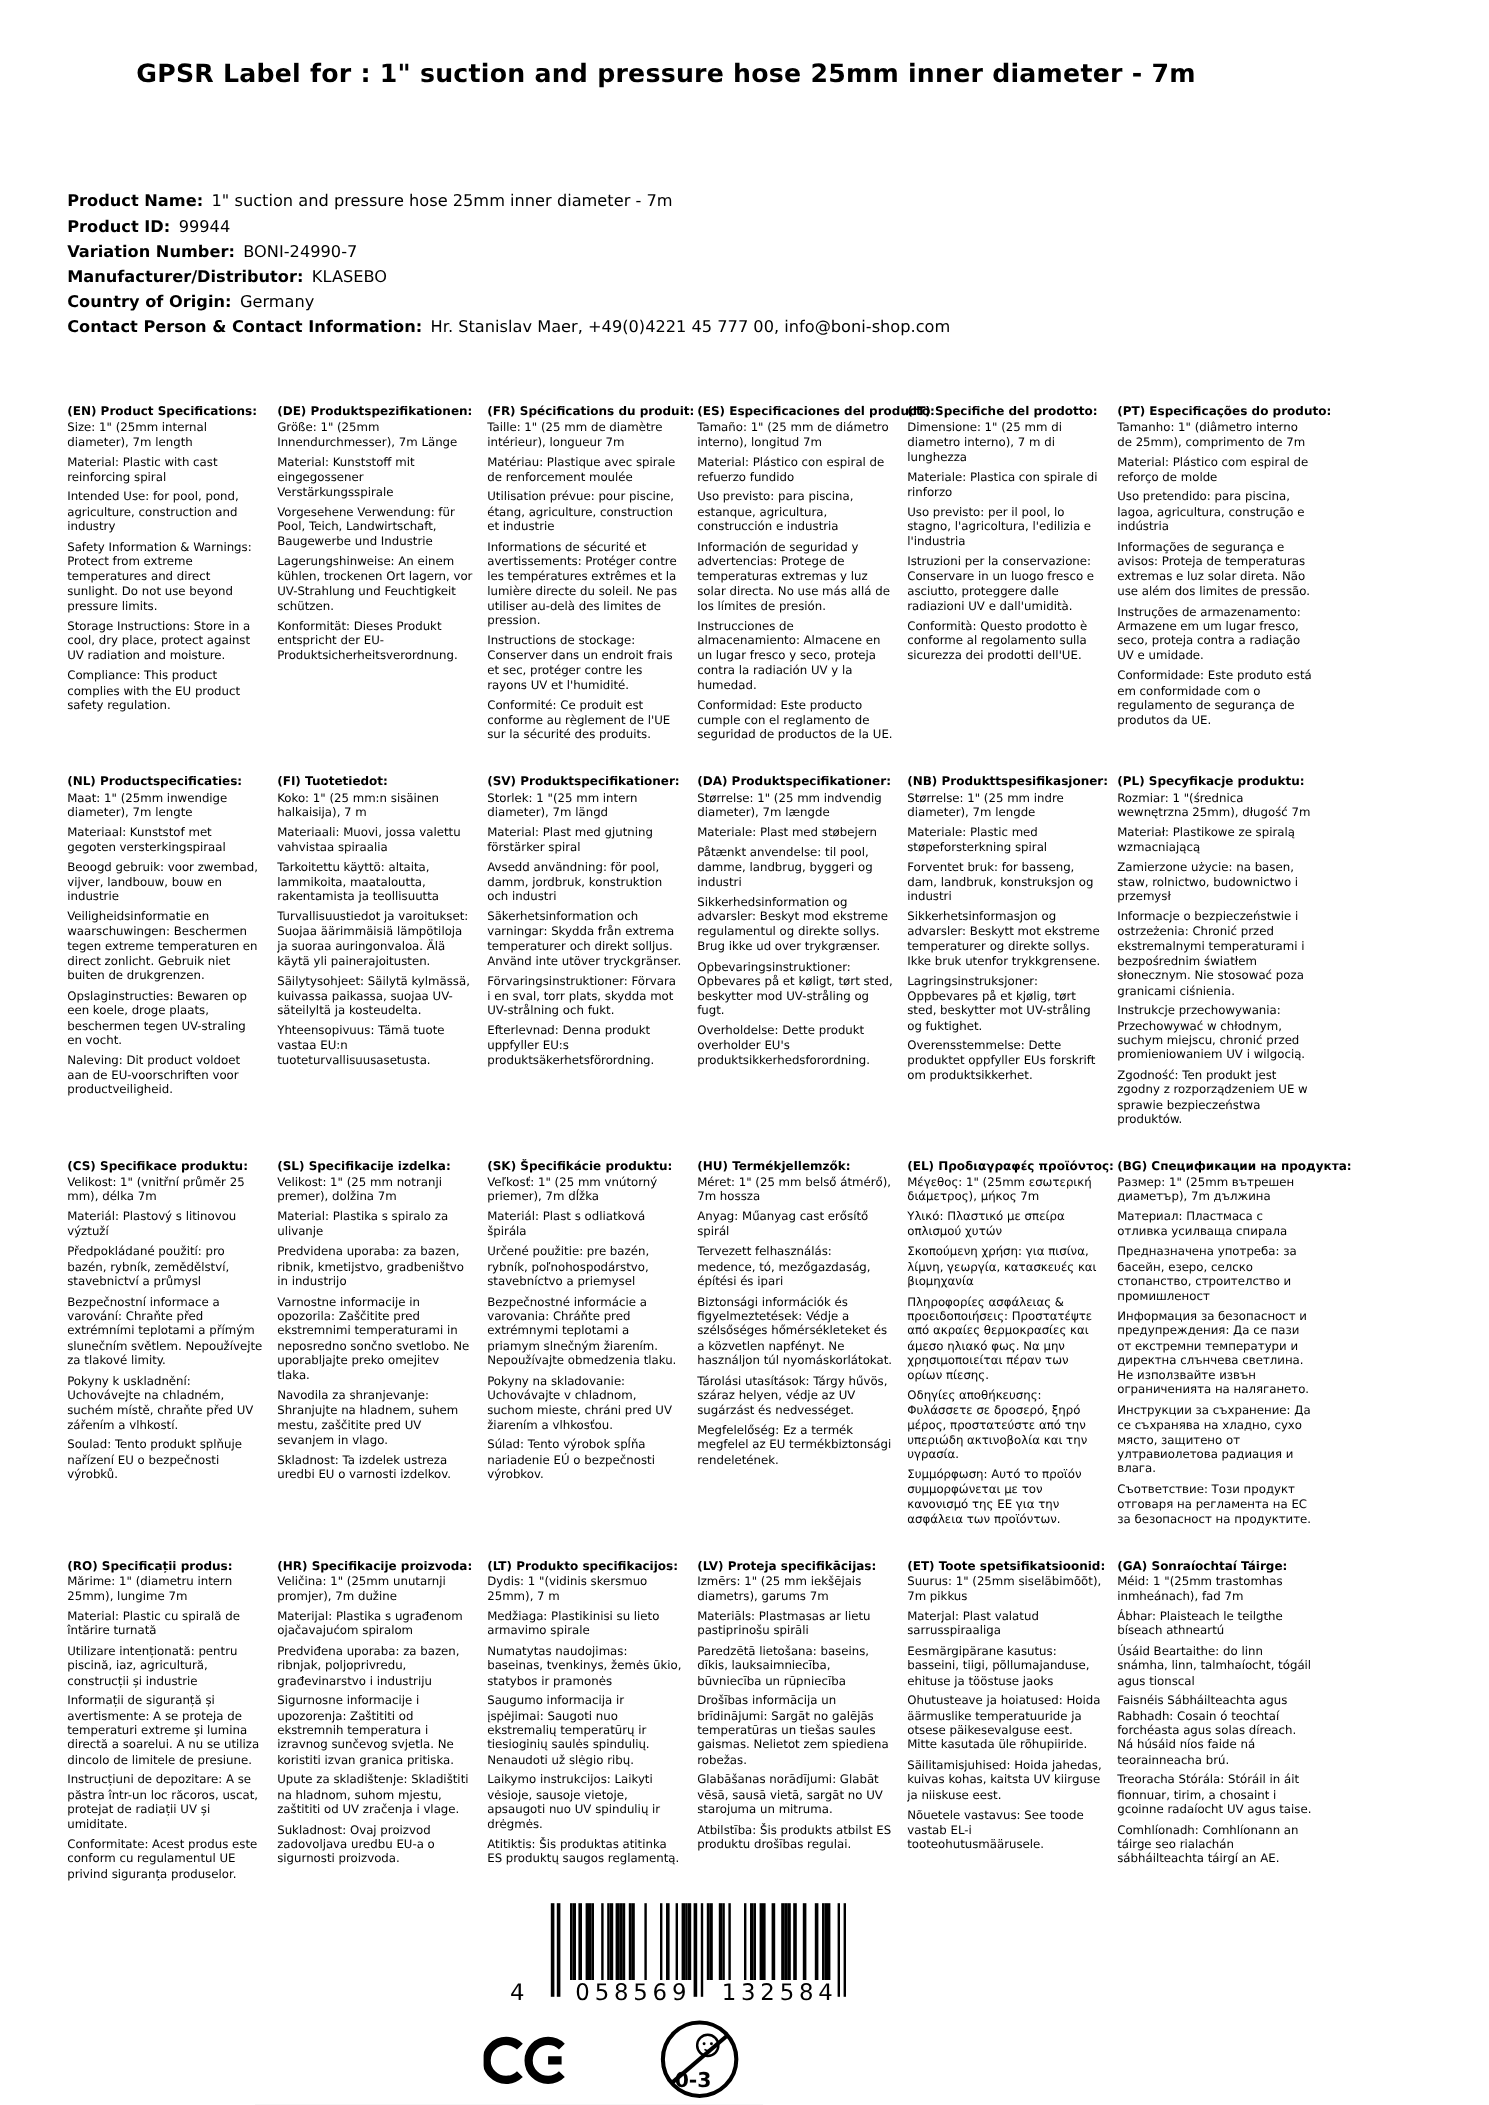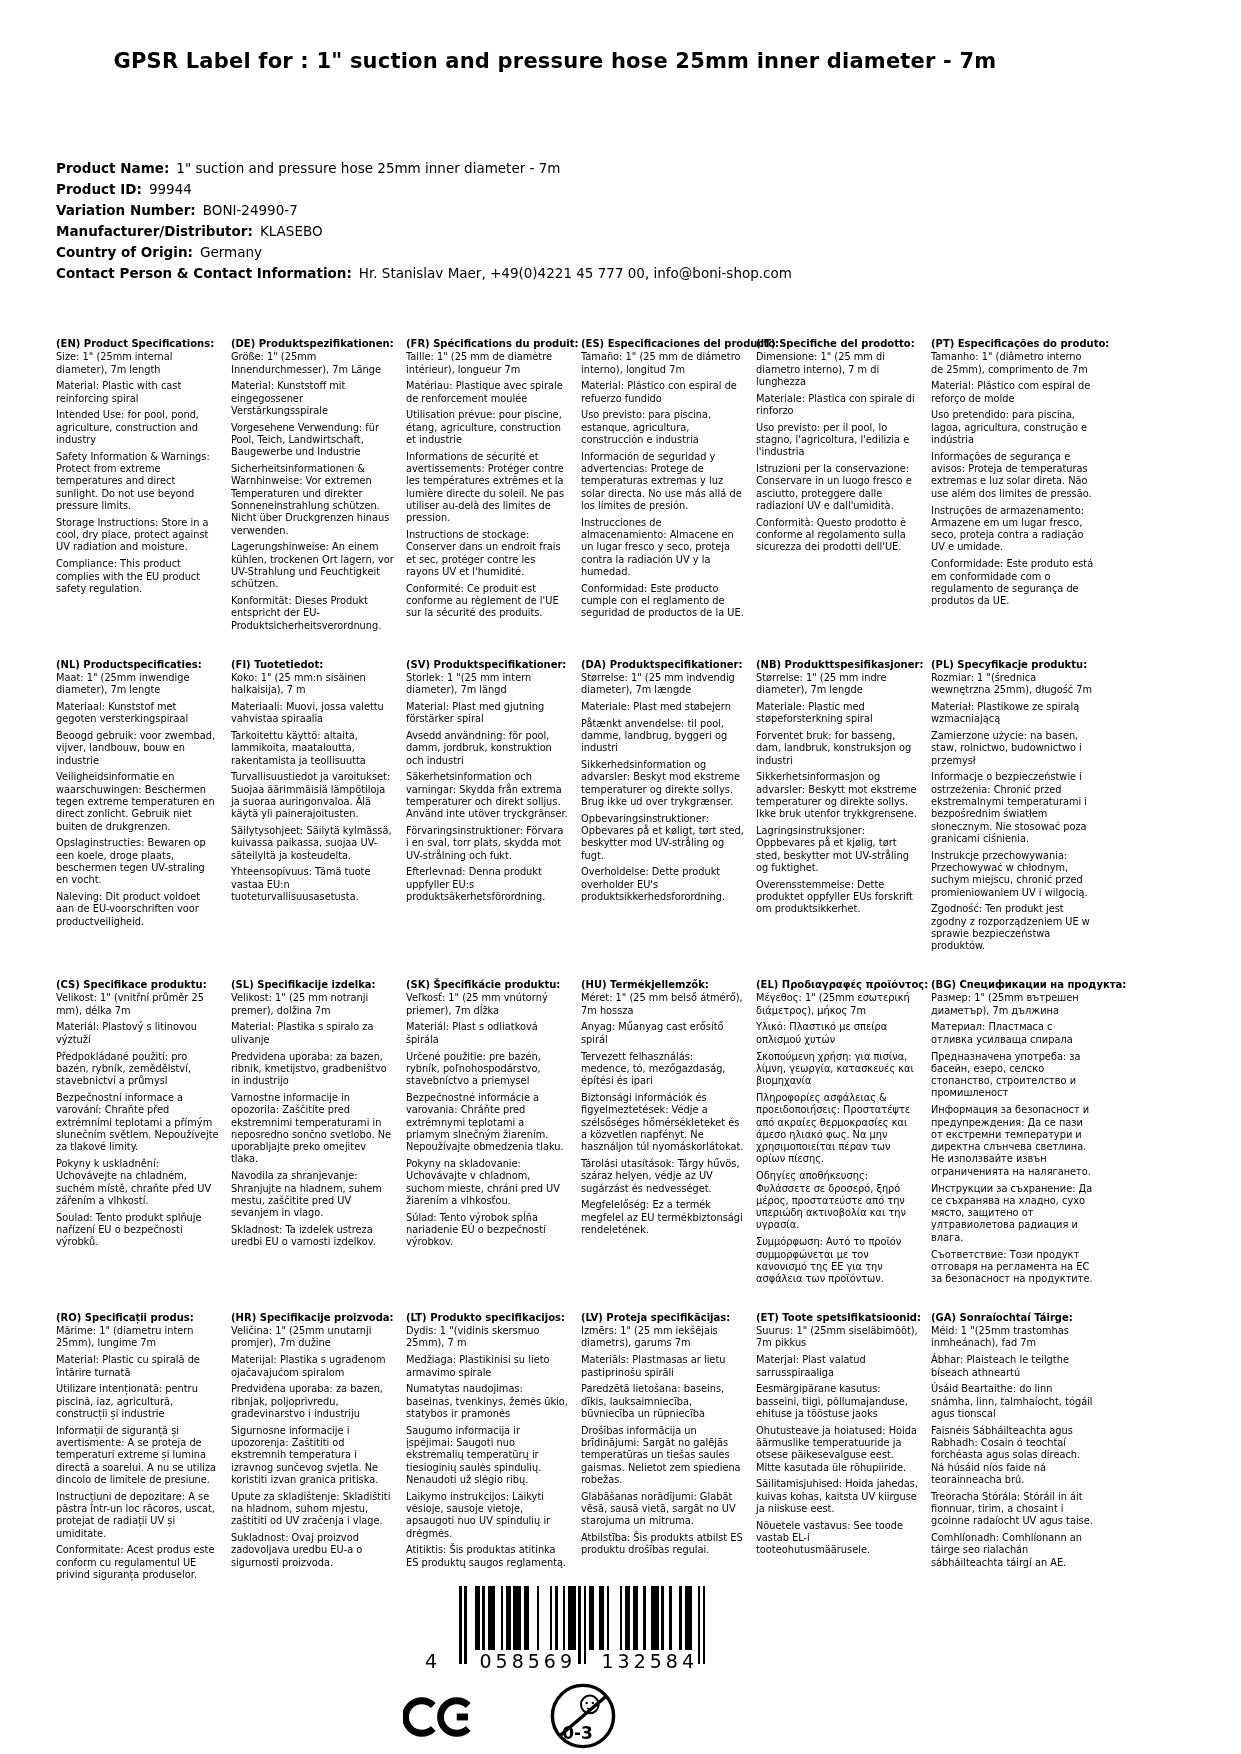--- a/index.html
+++ b/index.html
@@ -88,21 +88,20 @@
         <p class="spec-par">Intended Use: for pool, pond, agriculture, construction and industry</p>
         <p class="spec-par">Safety Information &amp; Warnings: Protect from extreme temperatures and direct sunlight. Do not use beyond pressure limits.</p>
         <p class="spec-par">Storage Instructions: Store in a cool, dry place, protect against UV radiation and moisture.</p>
         <p class="spec-par">Compliance: This product complies with the EU product safety regulation.</p>
       </div>
       <div class="spec-block">
         <div class="spec-heading">(DE) Produktspezifikationen:</div>
         <p class="spec-par">Größe: 1" (25mm Innendurchmesser), 7m Länge</p>
         <p class="spec-par">Material: Kunststoff mit eingegossener Verstärkungsspirale</p>
         <p class="spec-par">Vorgesehene Verwendung: für Pool, Teich, Landwirtschaft, Baugewerbe und Industrie</p>
-        <p class="spec-par">Sicherheitsinformationen &amp; Warnhinweise: Vor extremen Temperaturen und direkter Sonneneinstrahlung schützen. Nicht über Druckgrenzen hinaus verwenden.</p>
         <p class="spec-par">Lagerungshinweise: An einem kühlen, trockenen Ort lagern, vor UV-Strahlung und Feuchtigkeit schützen.</p>
         <p class="spec-par">Konformität: Dieses Produkt entspricht der EU-Produktsicherheitsverordnung.</p>
       </div>
       <div class="spec-block">
         <div class="spec-heading">(FR) Spécifications du produit:</div>
         <p class="spec-par">Taille: 1" (25 mm de diamètre intérieur), longueur 7m</p>
         <p class="spec-par">Matériau: Plastique avec spirale de renforcement moulée</p>
         <p class="spec-par">Utilisation prévue: pour piscine, étang, agriculture, construction et industrie</p>
         <p class="spec-par">Informations de sécurité et avertissements: Protéger contre les températures extrêmes et la lumière directe du soleil. Ne pas utiliser au-delà des limites de pression.</p>
         <p class="spec-par">Instructions de stockage: Conserver dans un endroit frais et sec, protéger contre les rayons UV et l'humidité.</p>
@@ -159,21 +158,21 @@
         <p class="spec-par">Avsedd användning: för pool, damm, jordbruk, konstruktion och industri</p>
         <p class="spec-par">Säkerhetsinformation och varningar: Skydda från extrema temperaturer och direkt solljus. Använd inte utöver tryckgränser.</p>
         <p class="spec-par">Förvaringsinstruktioner: Förvara i en sval, torr plats, skydda mot UV-strålning och fukt.</p>
         <p class="spec-par">Efterlevnad: Denna produkt uppfyller EU:s produktsäkerhetsförordning.</p>
       </div>
       <div class="spec-block">
         <div class="spec-heading">(DA) Produktspecifikationer:</div>
         <p class="spec-par">Størrelse: 1" (25 mm indvendig diameter), 7m længde</p>
         <p class="spec-par">Materiale: Plast med støbejern</p>
         <p class="spec-par">Påtænkt anvendelse: til pool, damme, landbrug, byggeri og industri</p>
-        <p class="spec-par">Sikkerhedsinformation og advarsler: Beskyt mod ekstreme temperaturer og direkte sollys. Brug ikke ud over trykgrænser.</p>
+        <p class="spec-par">Sikkerhedsinformation og advarsler: Beskyt mod ekstreme regulamentul og direkte sollys. Brug ikke ud over trykgrænser.</p>
         <p class="spec-par">Opbevaringsinstruktioner: Opbevares på et køligt, tørt sted, beskytter mod UV-stråling og fugt.</p>
         <p class="spec-par">Overholdelse: Dette produkt overholder EU's produktsikkerhedsforordning.</p>
       </div>
       <div class="spec-block">
         <div class="spec-heading">(NB) Produkttspesifikasjoner:</div>
         <p class="spec-par">Størrelse: 1" (25 mm indre diameter), 7m lengde</p>
         <p class="spec-par">Materiale: Plastic med støpeforsterkning spiral</p>
         <p class="spec-par">Forventet bruk: for basseng, dam, landbruk, konstruksjon og industri</p>
         <p class="spec-par">Sikkerhetsinformasjon og advarsler: Beskytt mot ekstreme temperaturer og direkte sollys. Ikke bruk utenfor trykkgrensene.</p>
         <p class="spec-par">Lagringsinstruksjoner: Oppbevares på et kjølig, tørt sted, beskytter mot UV-stråling og fuktighet.</p>

